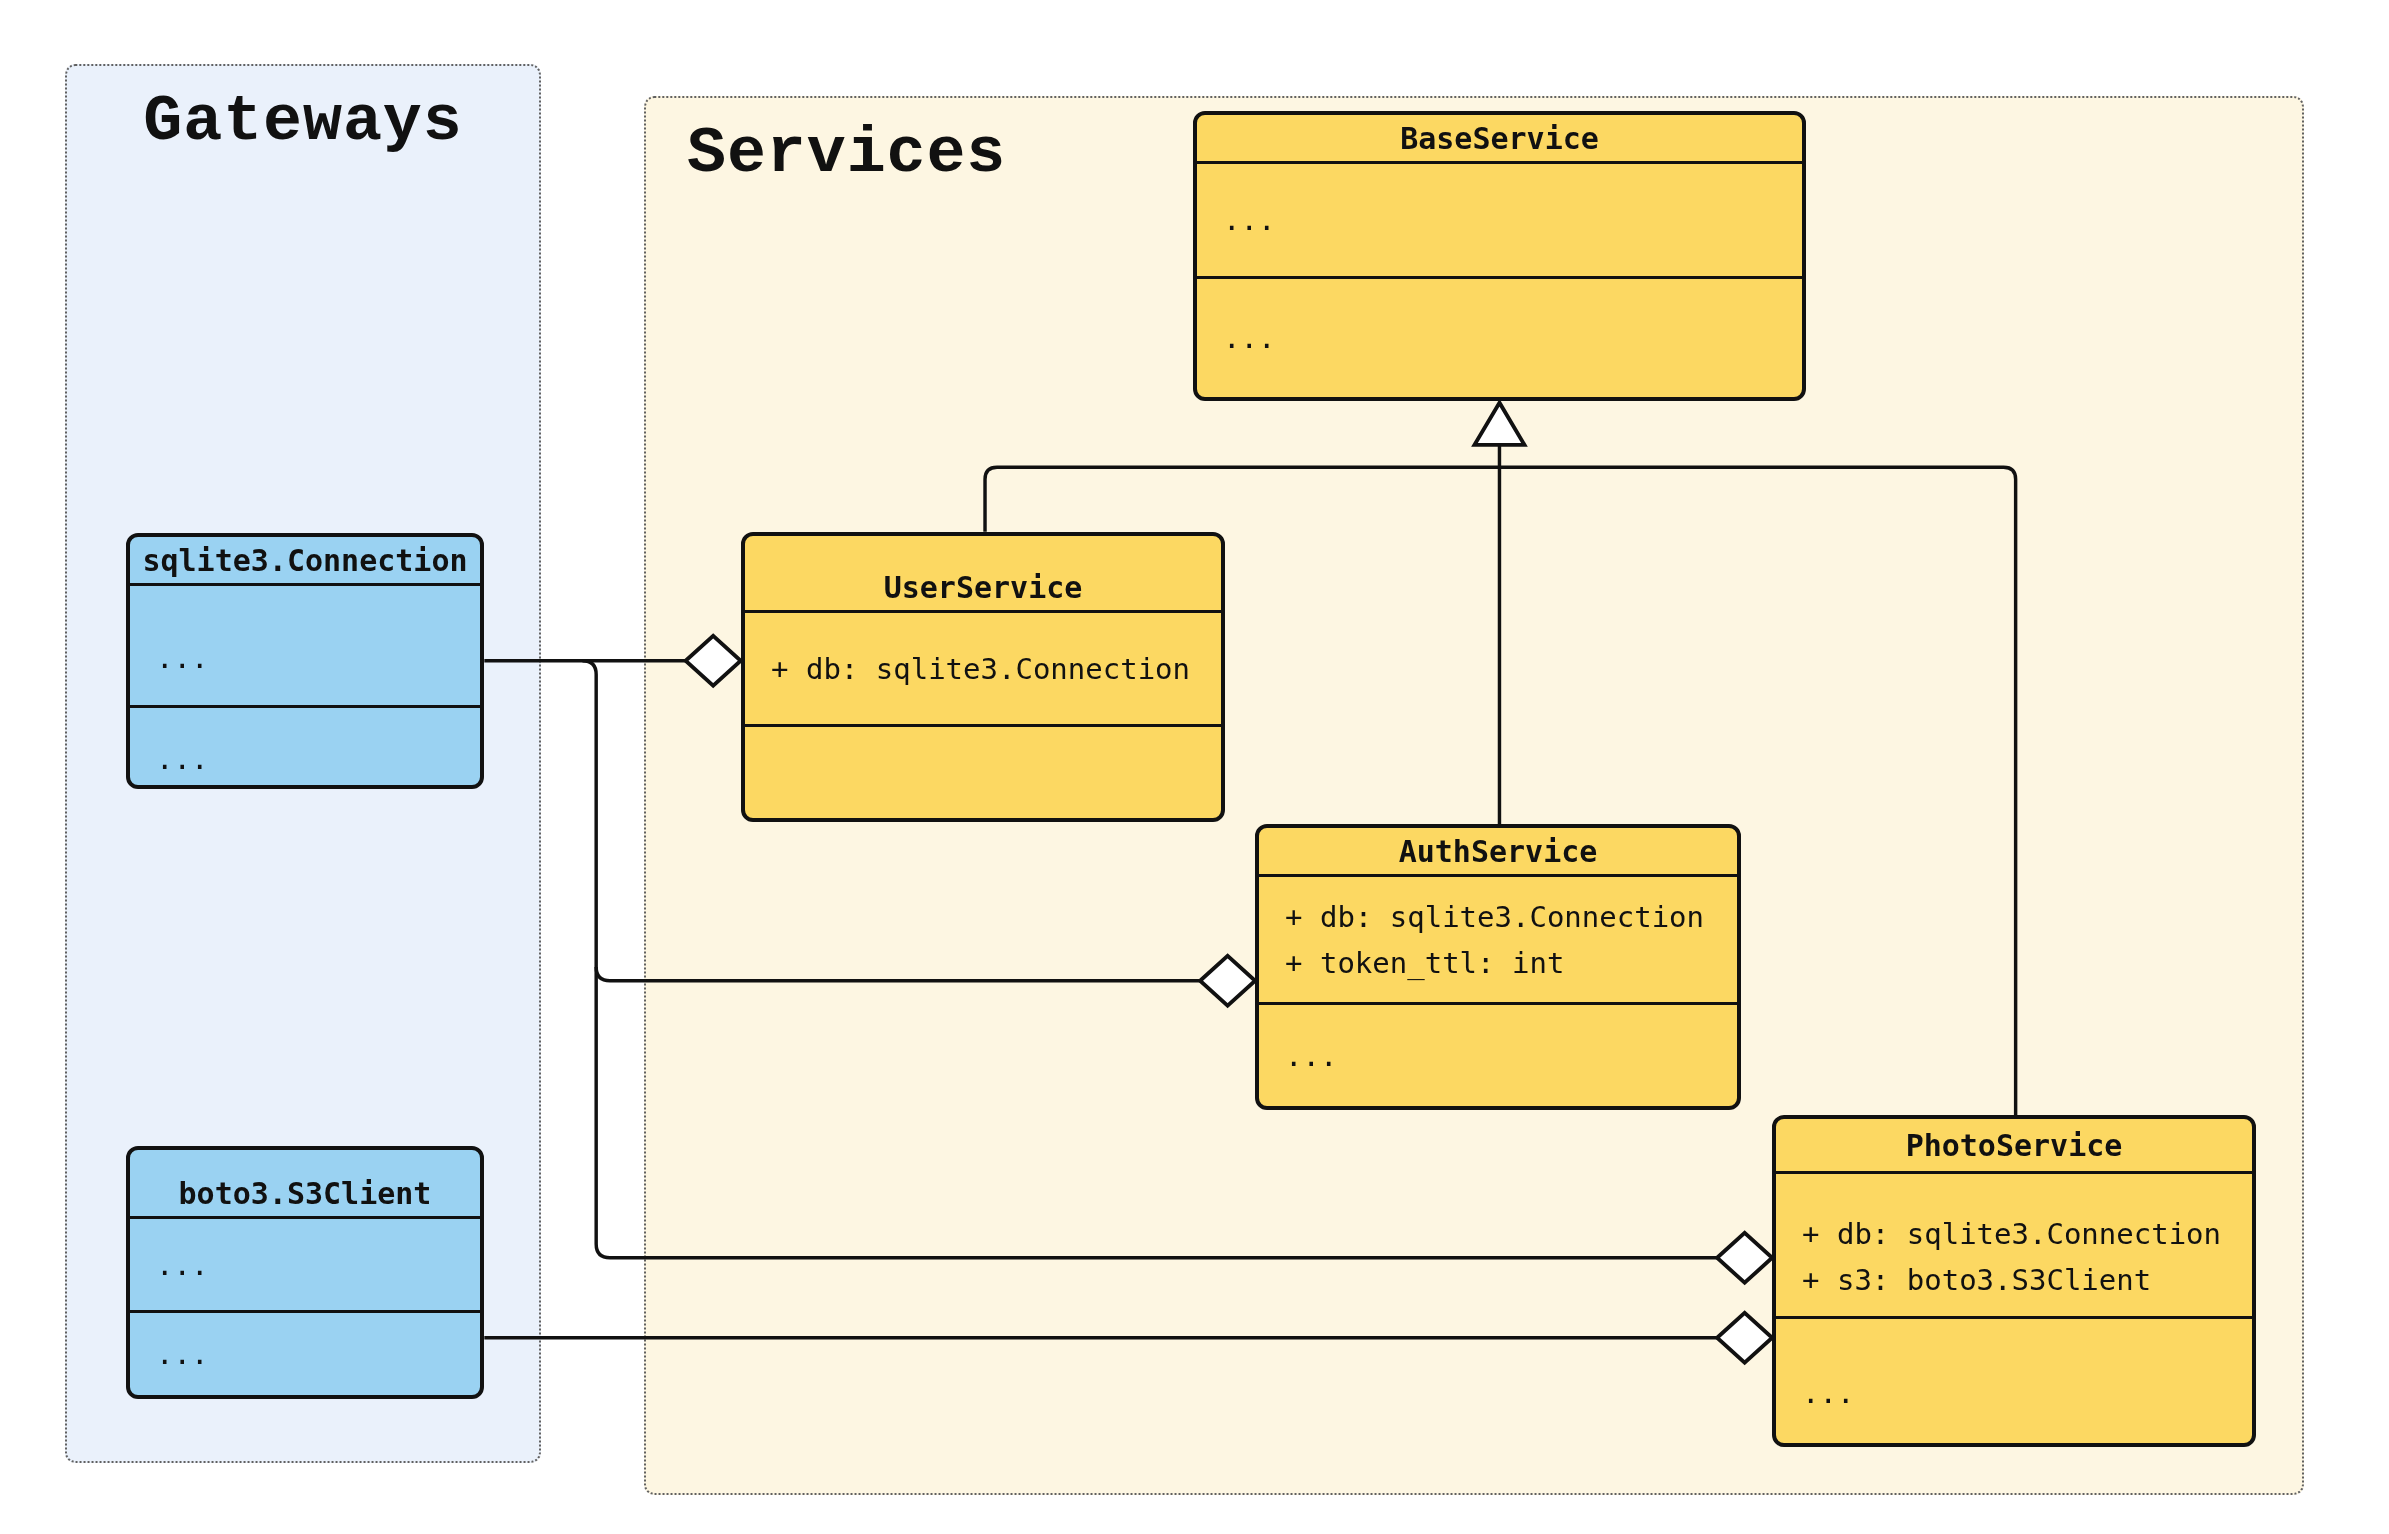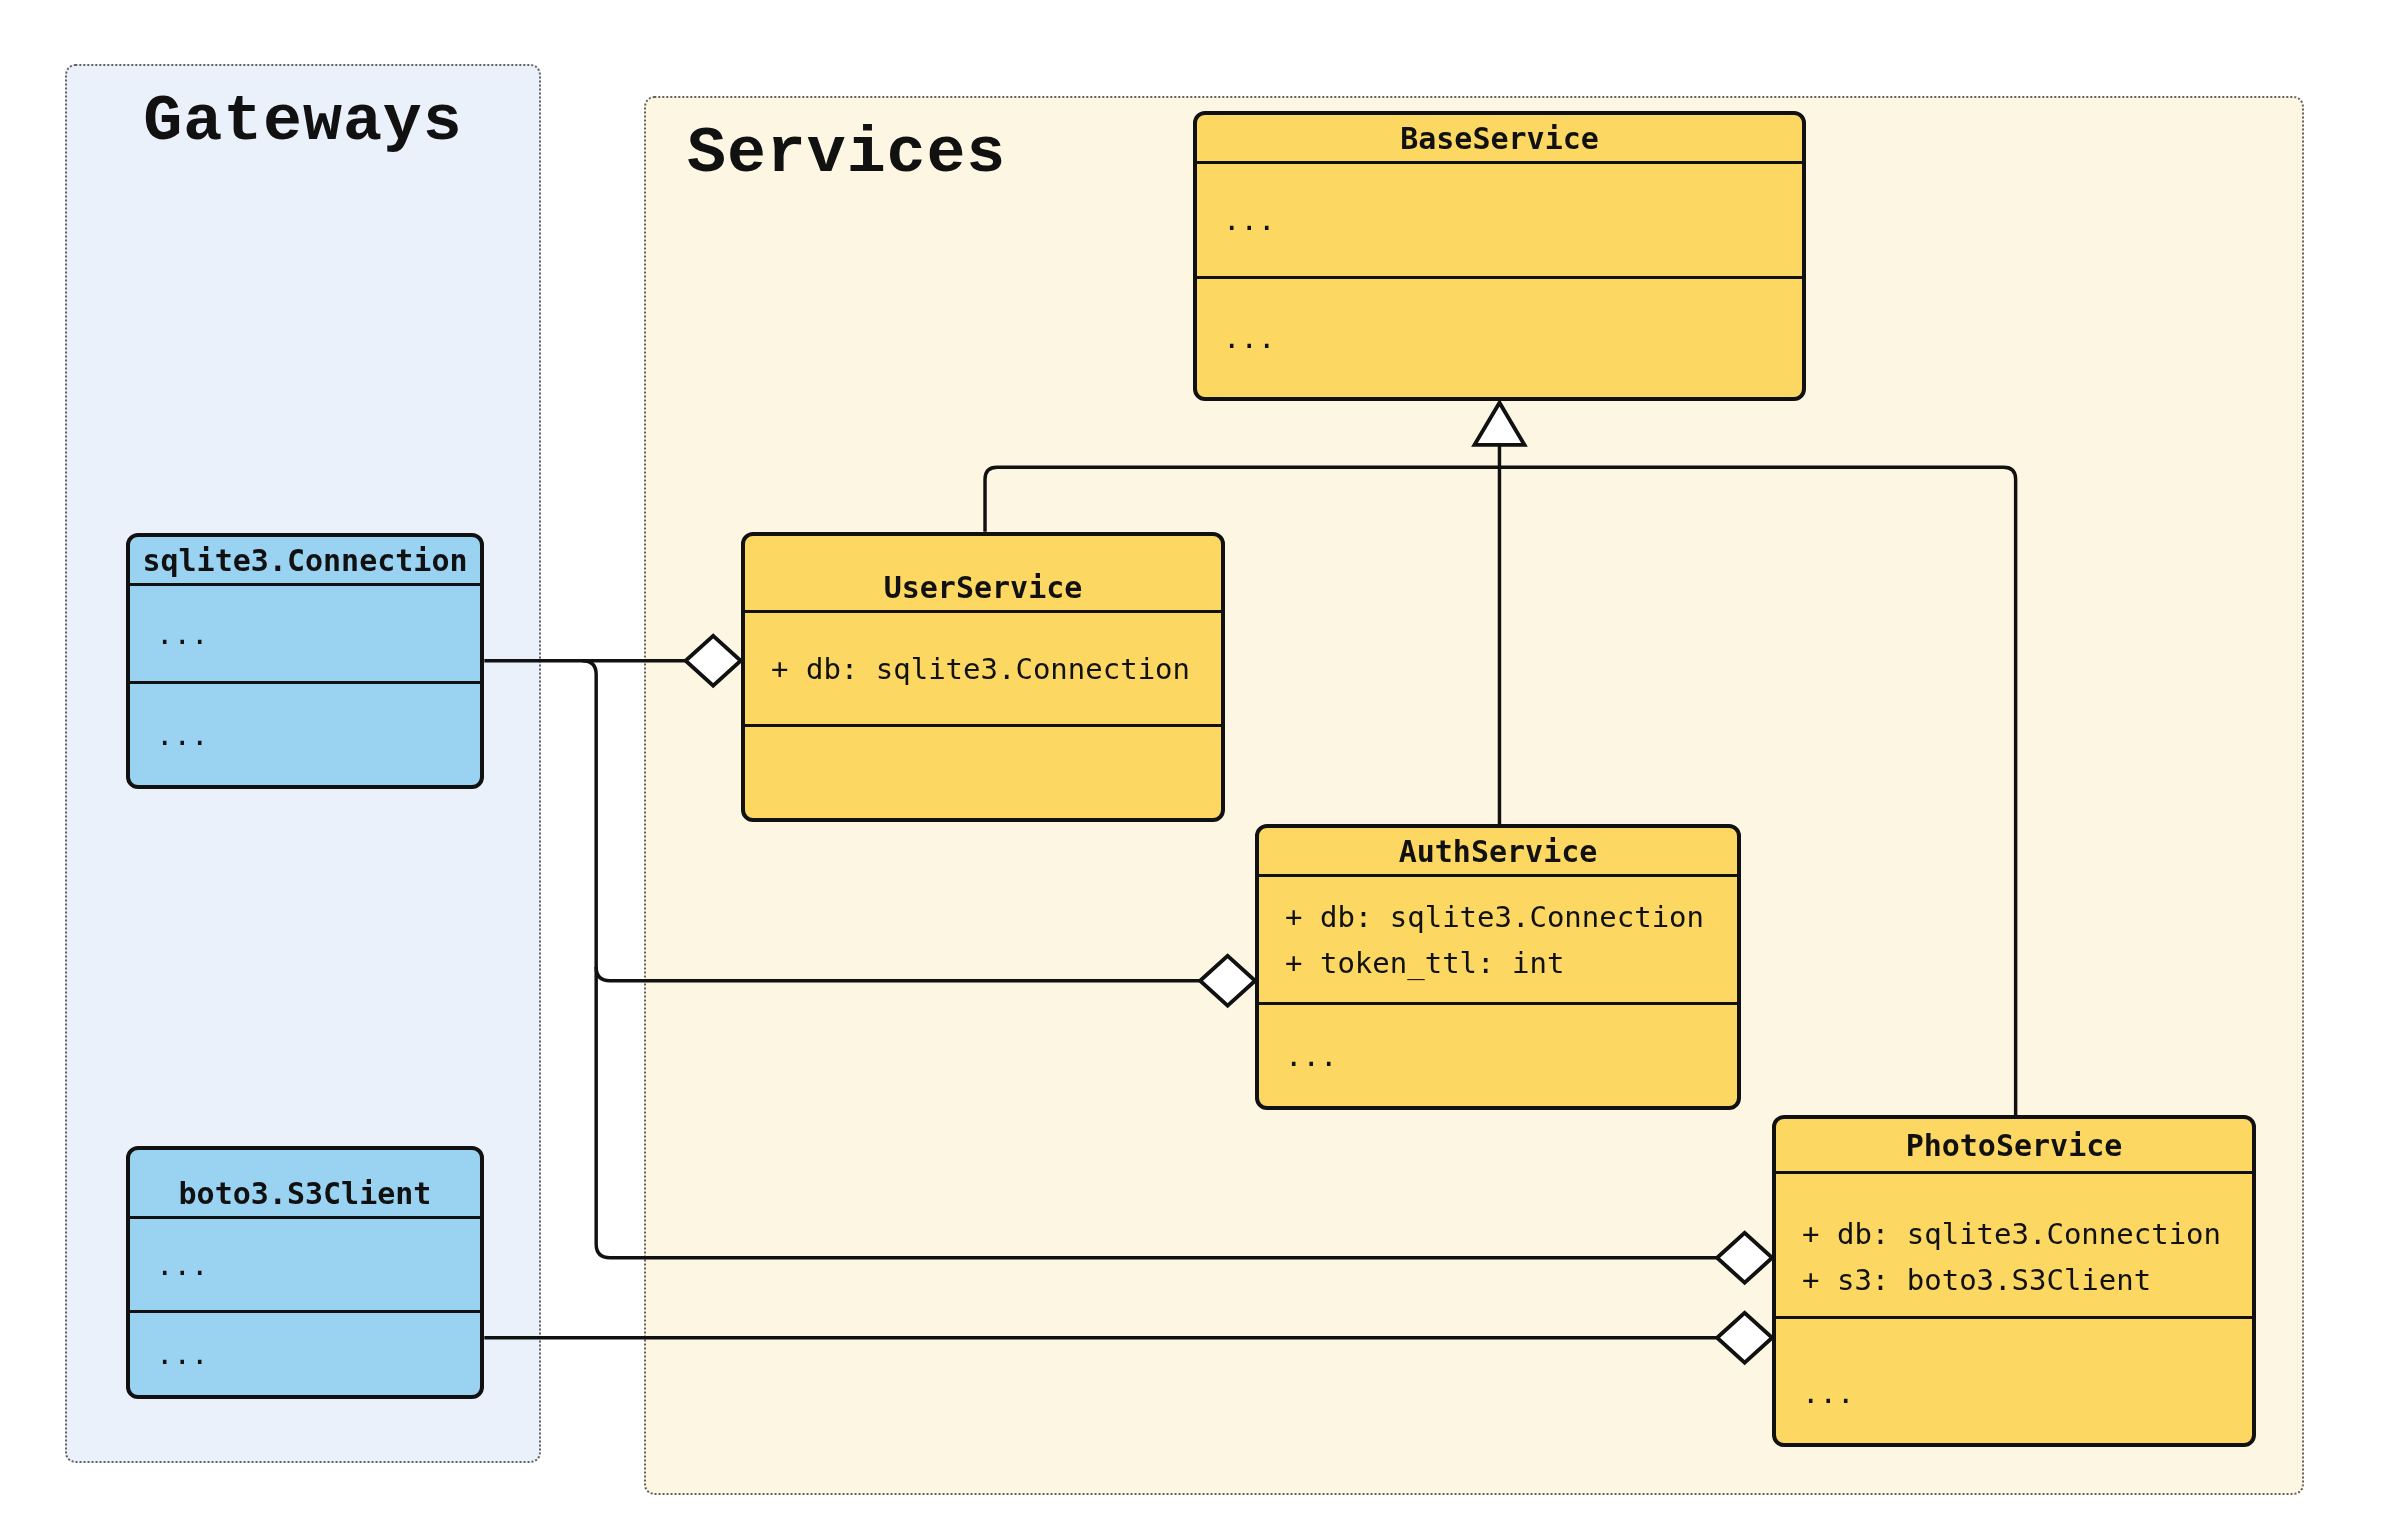--- a/index.html
+++ b/index.html
@@ -77,21 +77,21 @@
     border-bottom:3.4px solid var(--stroke);
   }
   .cm{
     flex:1;
     display:flex;flex-direction:column;justify-content:center;
     gap:12px;
     padding-left:26px;padding-right:10.3px;
   }
   .mline{white-space:pre;}
   
-  .box-sqlite   {left:126px; top:533px;  width:358px; height:256px;}
+  .box-sqlite   {left:126px; top:533px;  width:358px; height:256px;gap:24px;}
   .box-sqlite .ct{height:49px;}   .box-sqlite .ca{height:98px;}
   .box-boto3    {left:126px; top:1146px; width:358px; height:253px;}
   .box-boto3 .ct{height:49px;margin-top:20px;}    .box-boto3 .ca{height:94px;}
   .box-base     {left:1193px;top:111px;  width:613px; height:290px;}
   .box-base .ct{height:49px;}     .box-base .ca{height:115px;}
   .box-user     {left:741px; top:532px;  width:484px; height:290px;}
   .box-user .ct{height:49px;margin-top:28px;}     .box-user .ca{height:114px;}
   .box-auth     {left:1255px;top:824px;  width:486px; height:286px;}
   .box-auth .ct{height:49px;}     .box-auth .ca{height:128px;}
   .box-photo    {left:1772px;top:1115px; width:484px; height:332px;gap:24px;}

